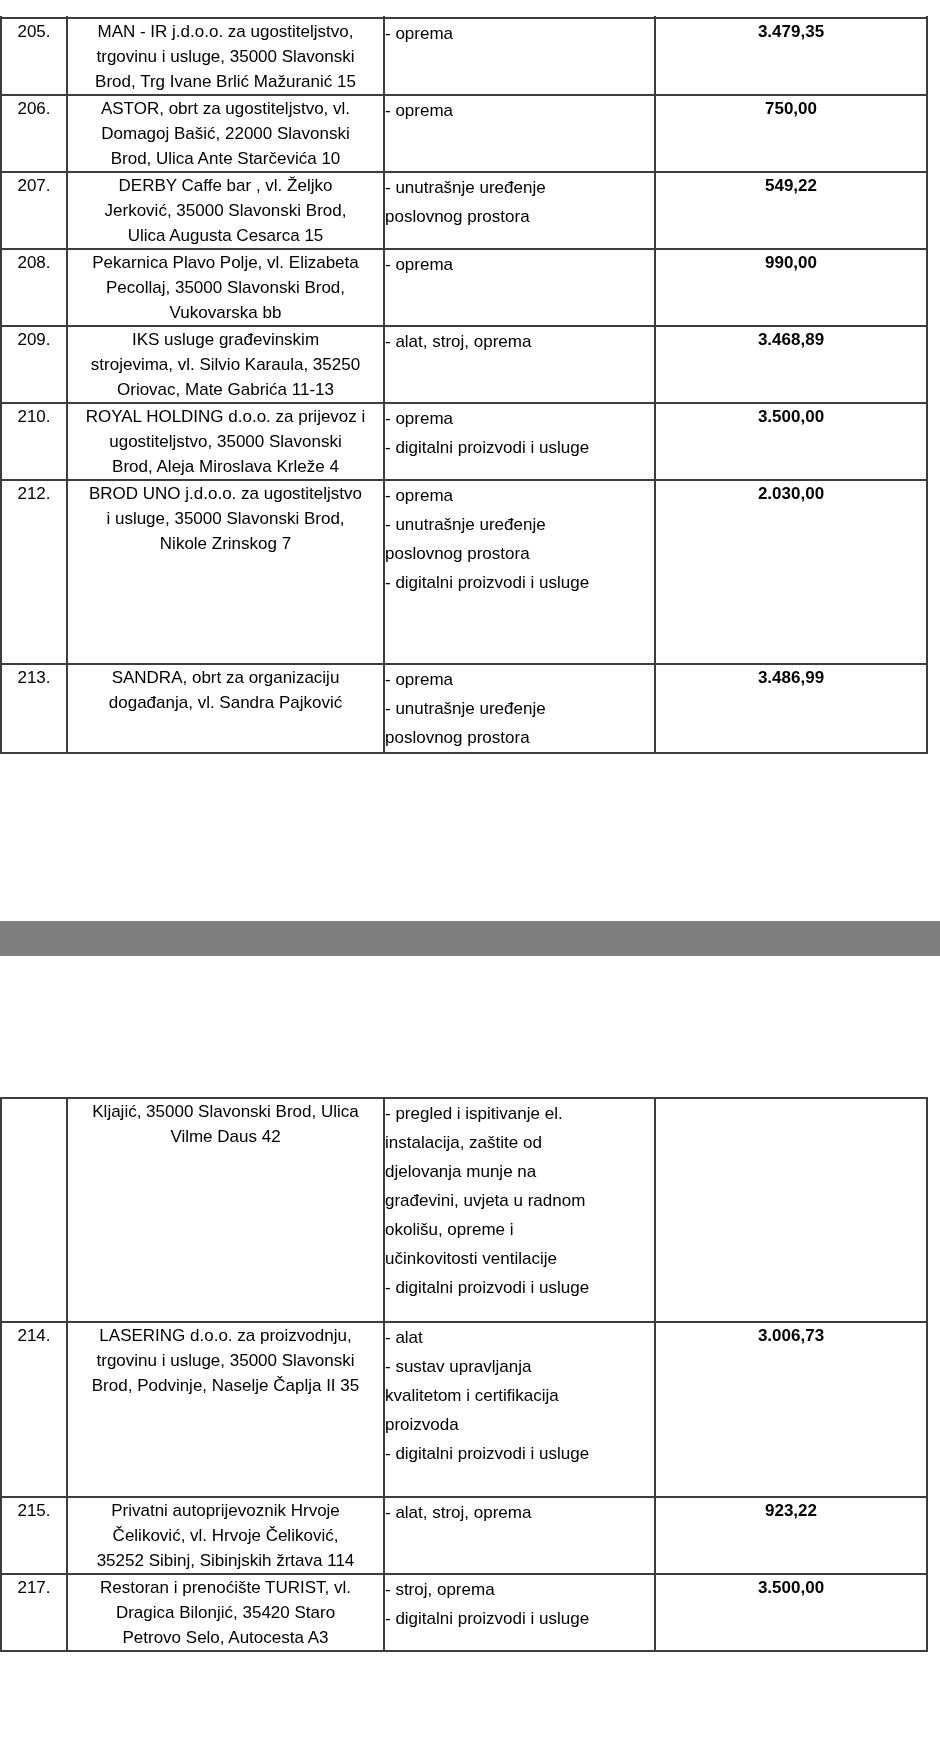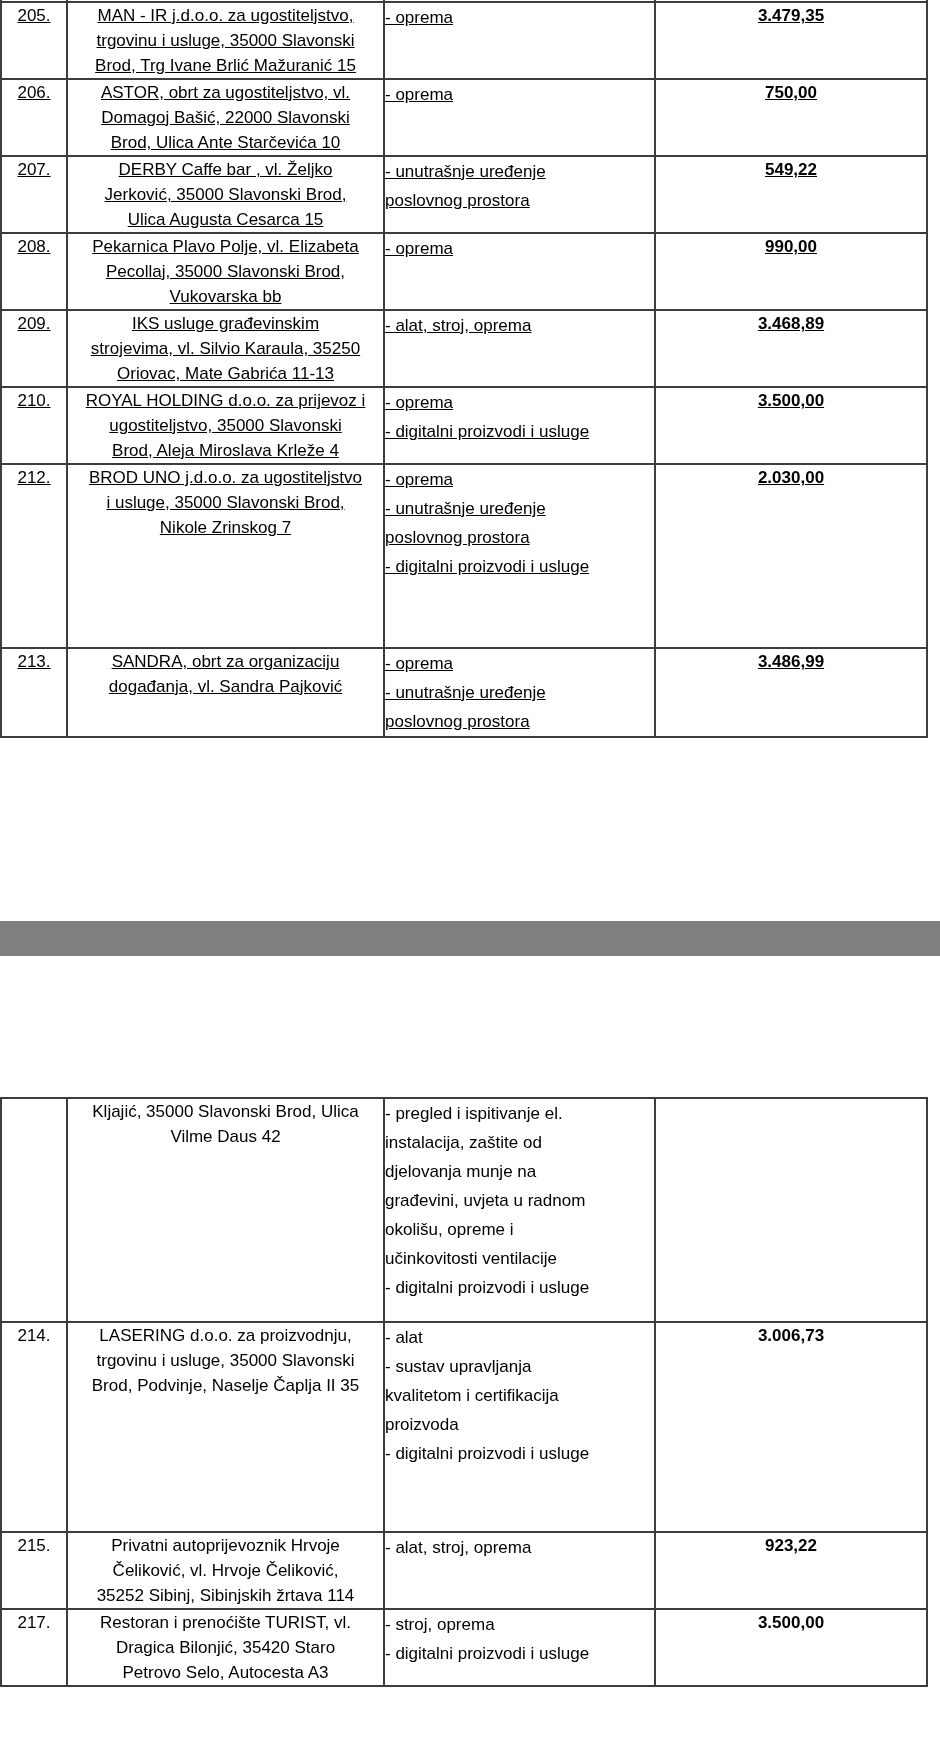--- a/index.html
+++ b/index.html
@@ -46,21 +46,21 @@
     line-height: 29px;
     white-space: pre-line;
   }
   td.amount {
     text-align: center;
     padding-top: 6px;
     line-height: 25px;
     font-weight: bold;
   }
   tr.sliver-top td { border-top: none; }
-  #frag1 { top: 0px; text-decoration: underline; }
+  #frag1 { top: 16px; }
   #frag2 { top: 1097px; }
   #separator-bar {
     position: absolute;
     left: 0;
     top: 921px;
     width: 940px;
     height: 35px;
   }
 </style>
 </head>
@@ -169,21 +169,21 @@
 Vilme Daus 42</td>
     <td class="items">- pregled i ispitivanje el.
 instalacija, zaštite od
 djelovanja munje na
 građevini, uvjeta u radnom
 okolišu, opreme i
 učinkovitosti ventilacije
 - digitalni proizvodi i usluge</td>
     <td class="amount"></td>
   </tr>
-  <tr style="height:210px">
+  <tr style="height:175px">
     <td class="num">214.</td>
     <td class="name">LASERING d.o.o. za proizvodnju,
 trgovinu i usluge, 35000 Slavonski
 Brod, Podvinje, Naselje Čaplja II 35</td>
     <td class="items">- alat
 - sustav upravljanja
 kvalitetom i certifikacija
 proizvoda
 - digitalni proizvodi i usluge</td>
     <td class="amount">3.006,73</td>

